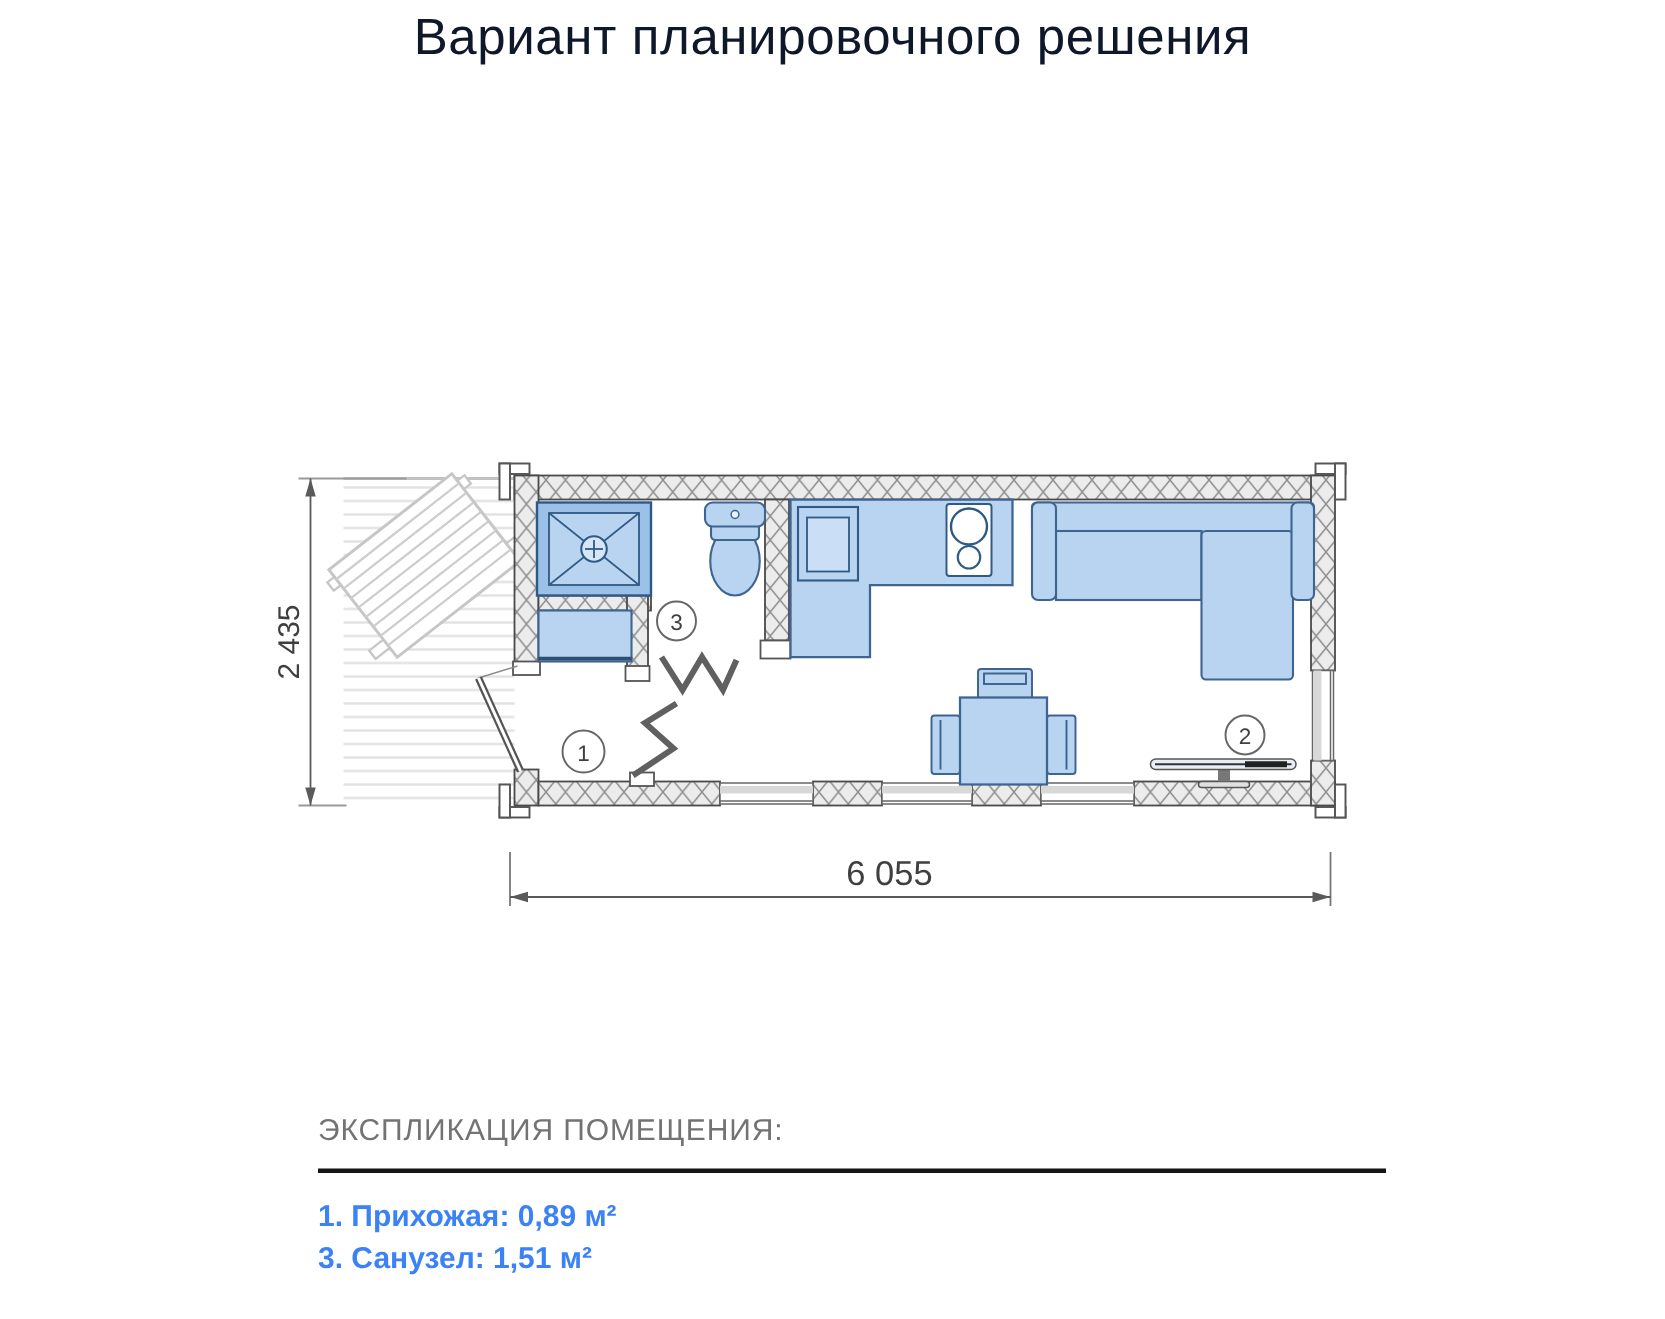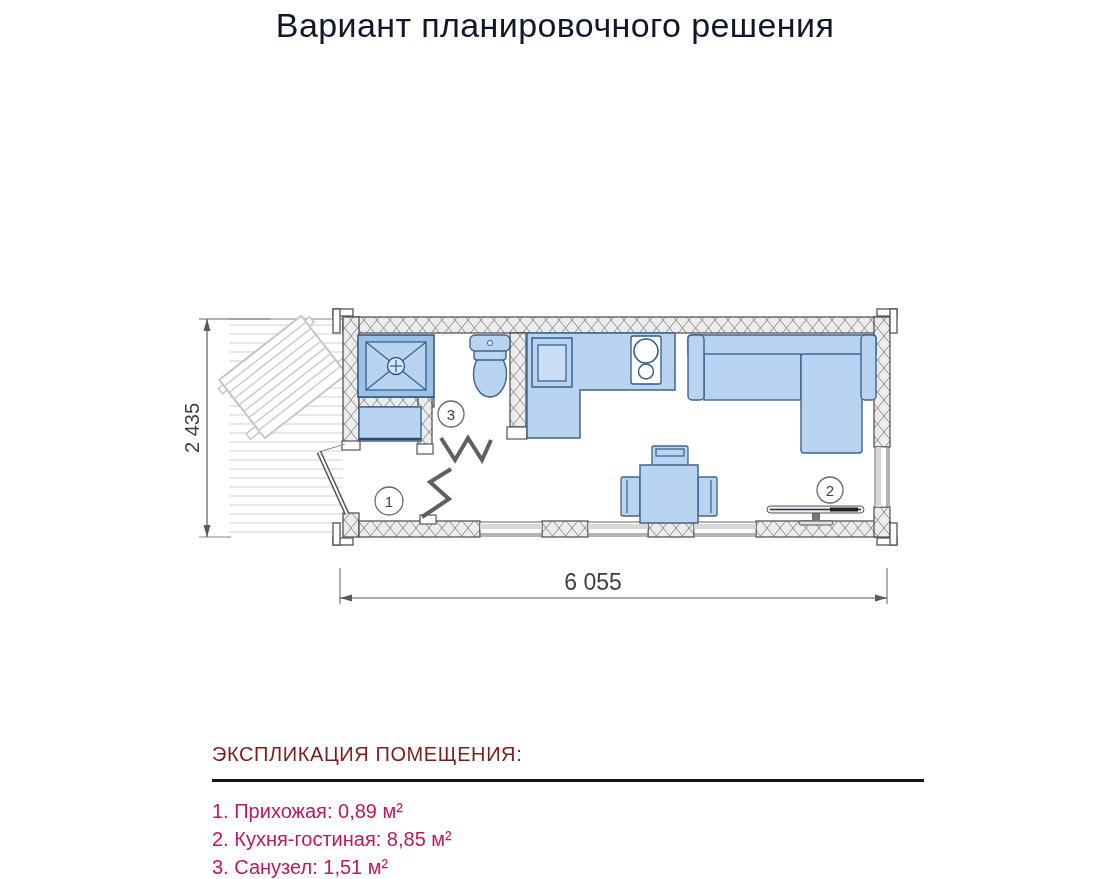--- a/index.html
+++ b/index.html
@@ -8,25 +8,25 @@
     font-family:"Liberation Sans", sans-serif;color:#1f1f1f;overflow:hidden;
   }
   .page-title{
     position:absolute;left:0;right:0;top:6px;text-align:center;
     font-size:34px;font-weight:500;letter-spacing:.4px;color:#0f172a;margin:0;
   }
   #plan-svg{position:absolute;left:180px;top:290px;width:740px;height:320px;}
   #plan-svg text{font-family:"Liberation Sans", sans-serif;fill:#3f3f3f;}
   .legend{position:absolute;left:212px;top:743px;width:712px;}
   .legend-heading{
-    margin:0;font-size:20px;font-weight:500;letter-spacing:.6px;color:#7f1d1d;
+    margin:0;font-size:20px;font-weight:500;letter-spacing:.6px;color:#737373;
   }
   .legend-divider{height:3px;background:#151515;margin-top:13px;}
   .legend-items{margin-top:15px;}
-  .legend-item{font-size:20px;line-height:28px;color:#be185d;}
+  .legend-item{font-size:20px;line-height:28px;color:#3b82f6;font-weight:bold;}
 </style>
 </head>
 <body>
 
 <h1 class="page-title">Вариант планировочного решения</h1>
 
 <svg id="plan-svg" viewBox="180 290 740 320" xmlns="http://www.w3.org/2000/svg">
   <defs>
     <pattern id="hatch" width="13" height="16" patternUnits="userSpaceOnUse">
       <rect width="13" height="16" fill="#ececec"></rect>
@@ -222,16 +222,15 @@
     <polygon points="887,598 875,594.5 875,601.5" fill="#5a5a5a"></polygon>
     <text x="593" y="590" text-anchor="middle" font-size="23">6 055</text>
   </g>
 </svg>
 
 <section class="legend">
   <h2 class="legend-heading">ЭКСПЛИКАЦИЯ ПОМЕЩЕНИЯ:</h2>
   <div class="legend-divider"></div>
   <div class="legend-items">
     <div class="legend-item">1. Прихожая: 0,89 м²</div>
-    <div class="legend-item">2. Кухня-гостиная: 8,85 м²</div>
     <div class="legend-item">3. Санузел: 1,51 м²</div>
   </div>
 </section>
 
 </body></html>

